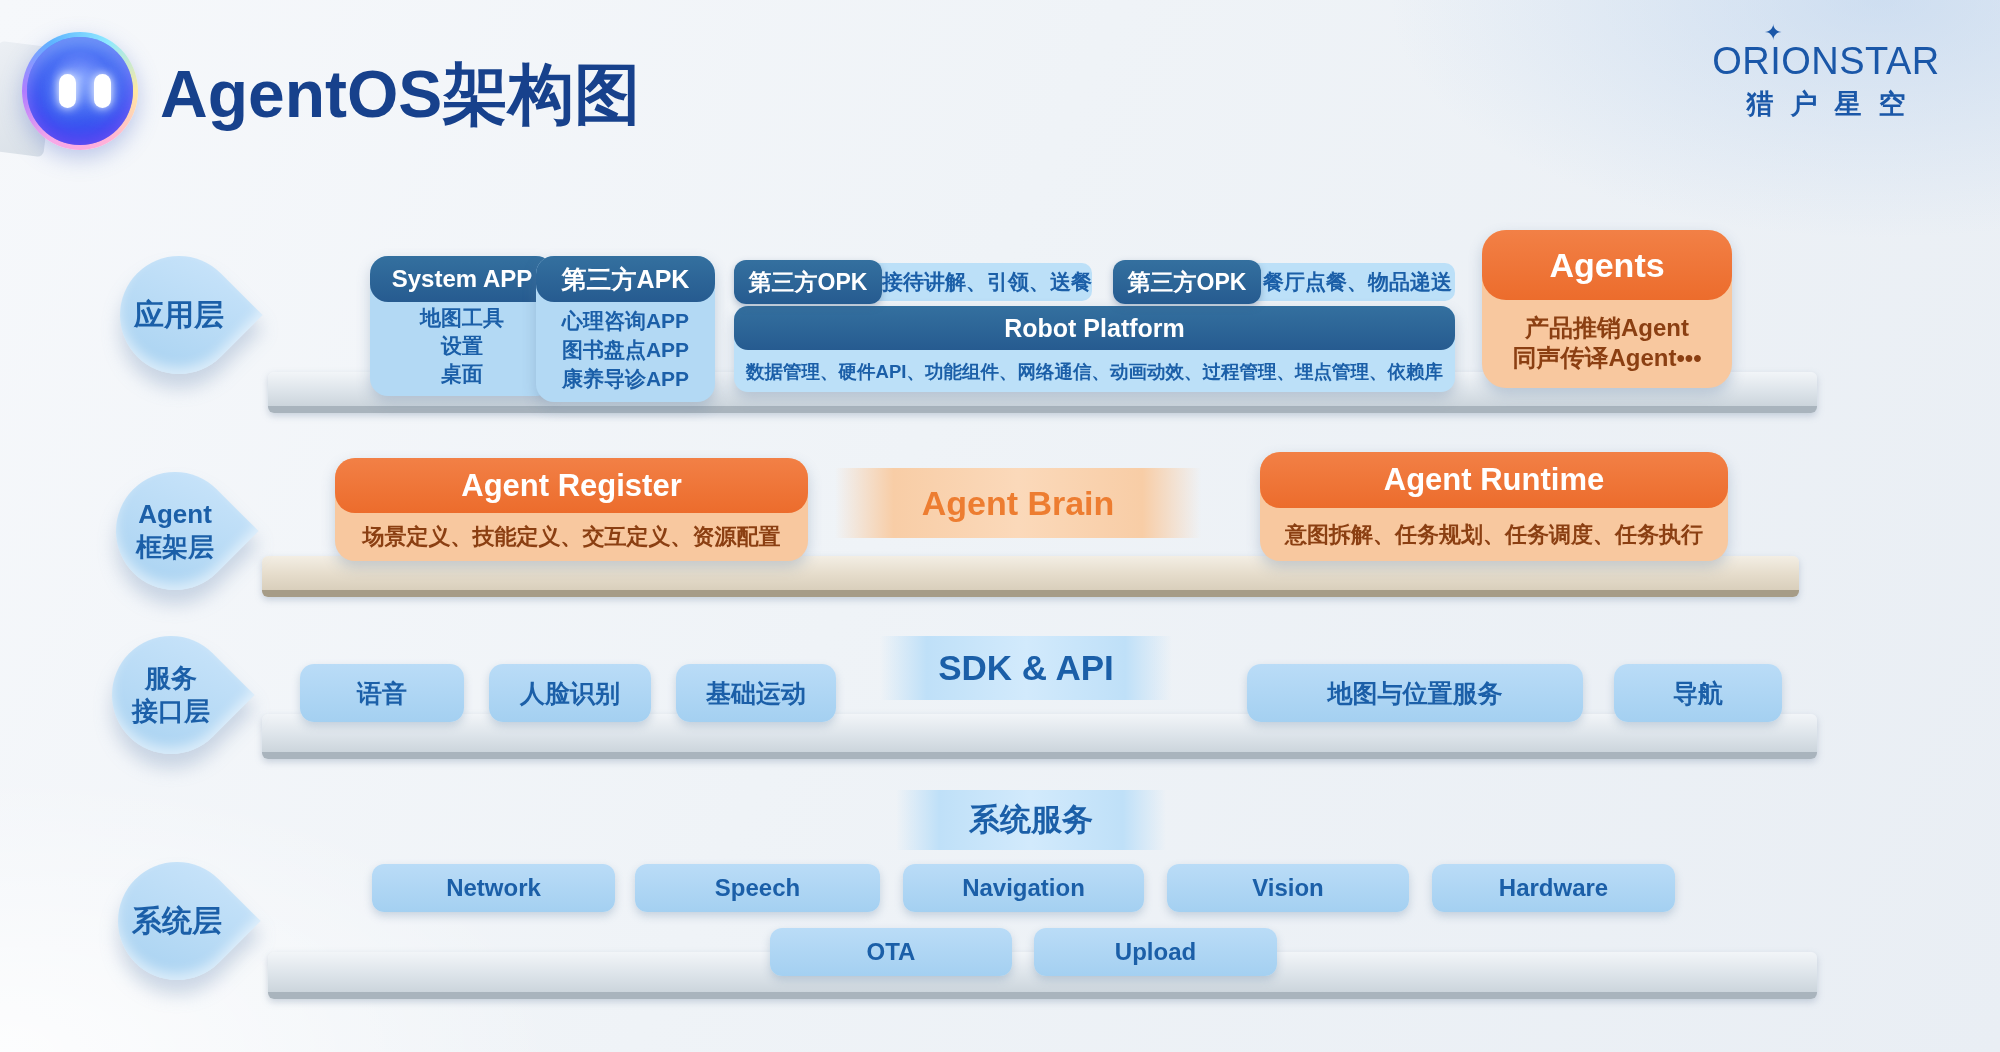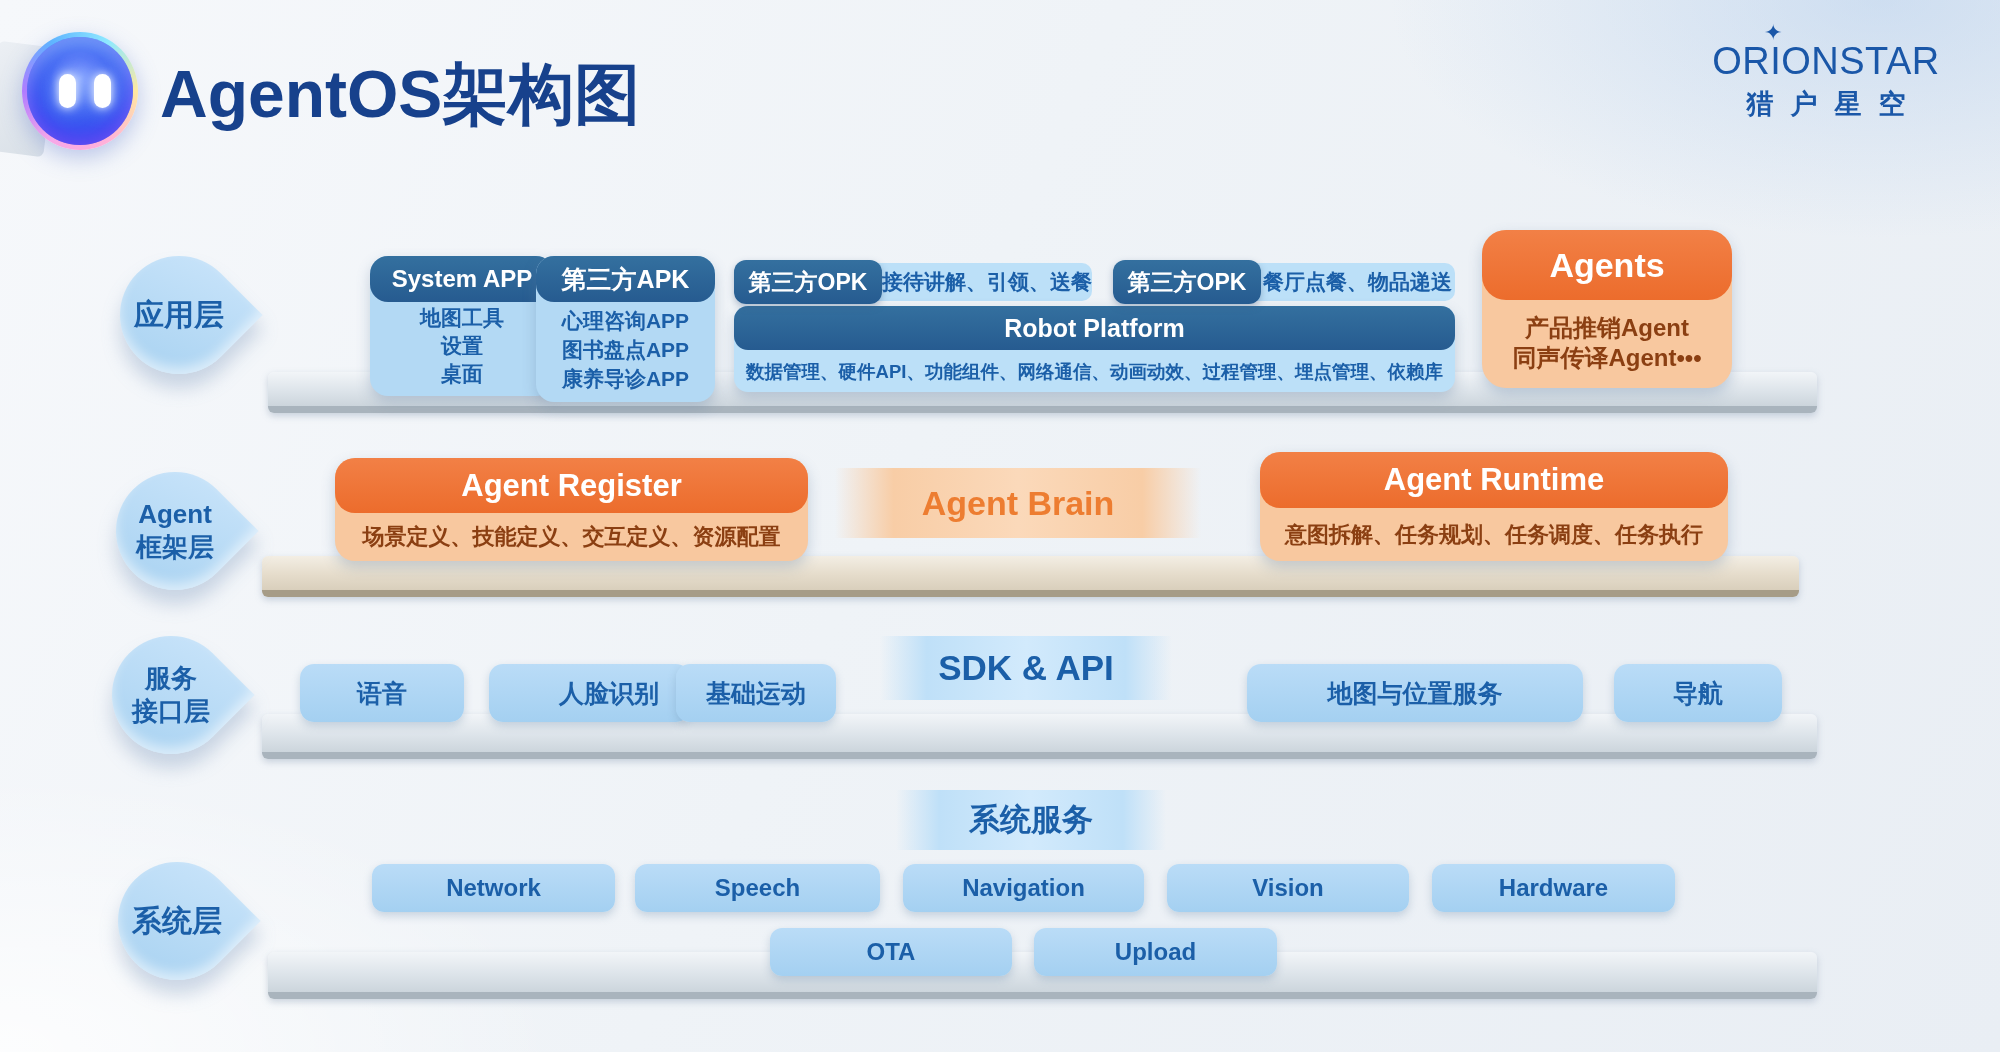--- a/index.html
+++ b/index.html
@@ -163,21 +163,21 @@
   </div>
 
   <div class="abs band orange-band z1" style="left:835px;top:468px;width:366px;height:70px;font-size:34px;">Agent Brain</div>
 
   <div class="abs card orange z2" style="left:1260px;top:452px;width:468px;height:109px;border-radius:20px;">
     <div class="card-hd orange-hd" style="height:56px;font-size:31px;border-radius:20px;">Agent Runtime</div>
     <div class="card-items brown" style="height:53px;font-size:22px;">意图拆解、任务规划、任务调度、任务执行</div>
   </div>
 
   <div class="abs chip z2" style="left:300px;top:664px;width:164px;height:58px;font-size:25px;">语音</div>
-  <div class="abs chip z2" style="left:489px;top:664px;width:162px;height:58px;font-size:25px;padding-left:39px;">人脸识别</div>
+  <div class="abs chip z2" style="left:489px;top:664px;width:162px;height:58px;font-size:25px;">人脸识别</div>
   <div class="abs chip z2" style="left:676px;top:664px;width:160px;height:58px;font-size:25px;">基础运动</div>
 
   <div class="abs band blue-band z2" style="left:880px;top:636px;width:292px;height:64px;font-size:35px;">SDK &amp; API</div>
 
   <div class="abs chip z2" style="left:1247px;top:664px;width:336px;height:58px;font-size:25px;">地图与位置服务</div>
   <div class="abs chip z2" style="left:1614px;top:664px;width:168px;height:58px;font-size:25px;">导航</div>
 
   <div class="abs band blue-band z2" style="left:896px;top:790px;width:270px;height:60px;font-size:31px;">系统服务</div>
 
   <div class="abs chip z2" style="left:372px;top:864px;width:243px;height:48px;font-size:24px;border-radius:12px;">Network</div>

